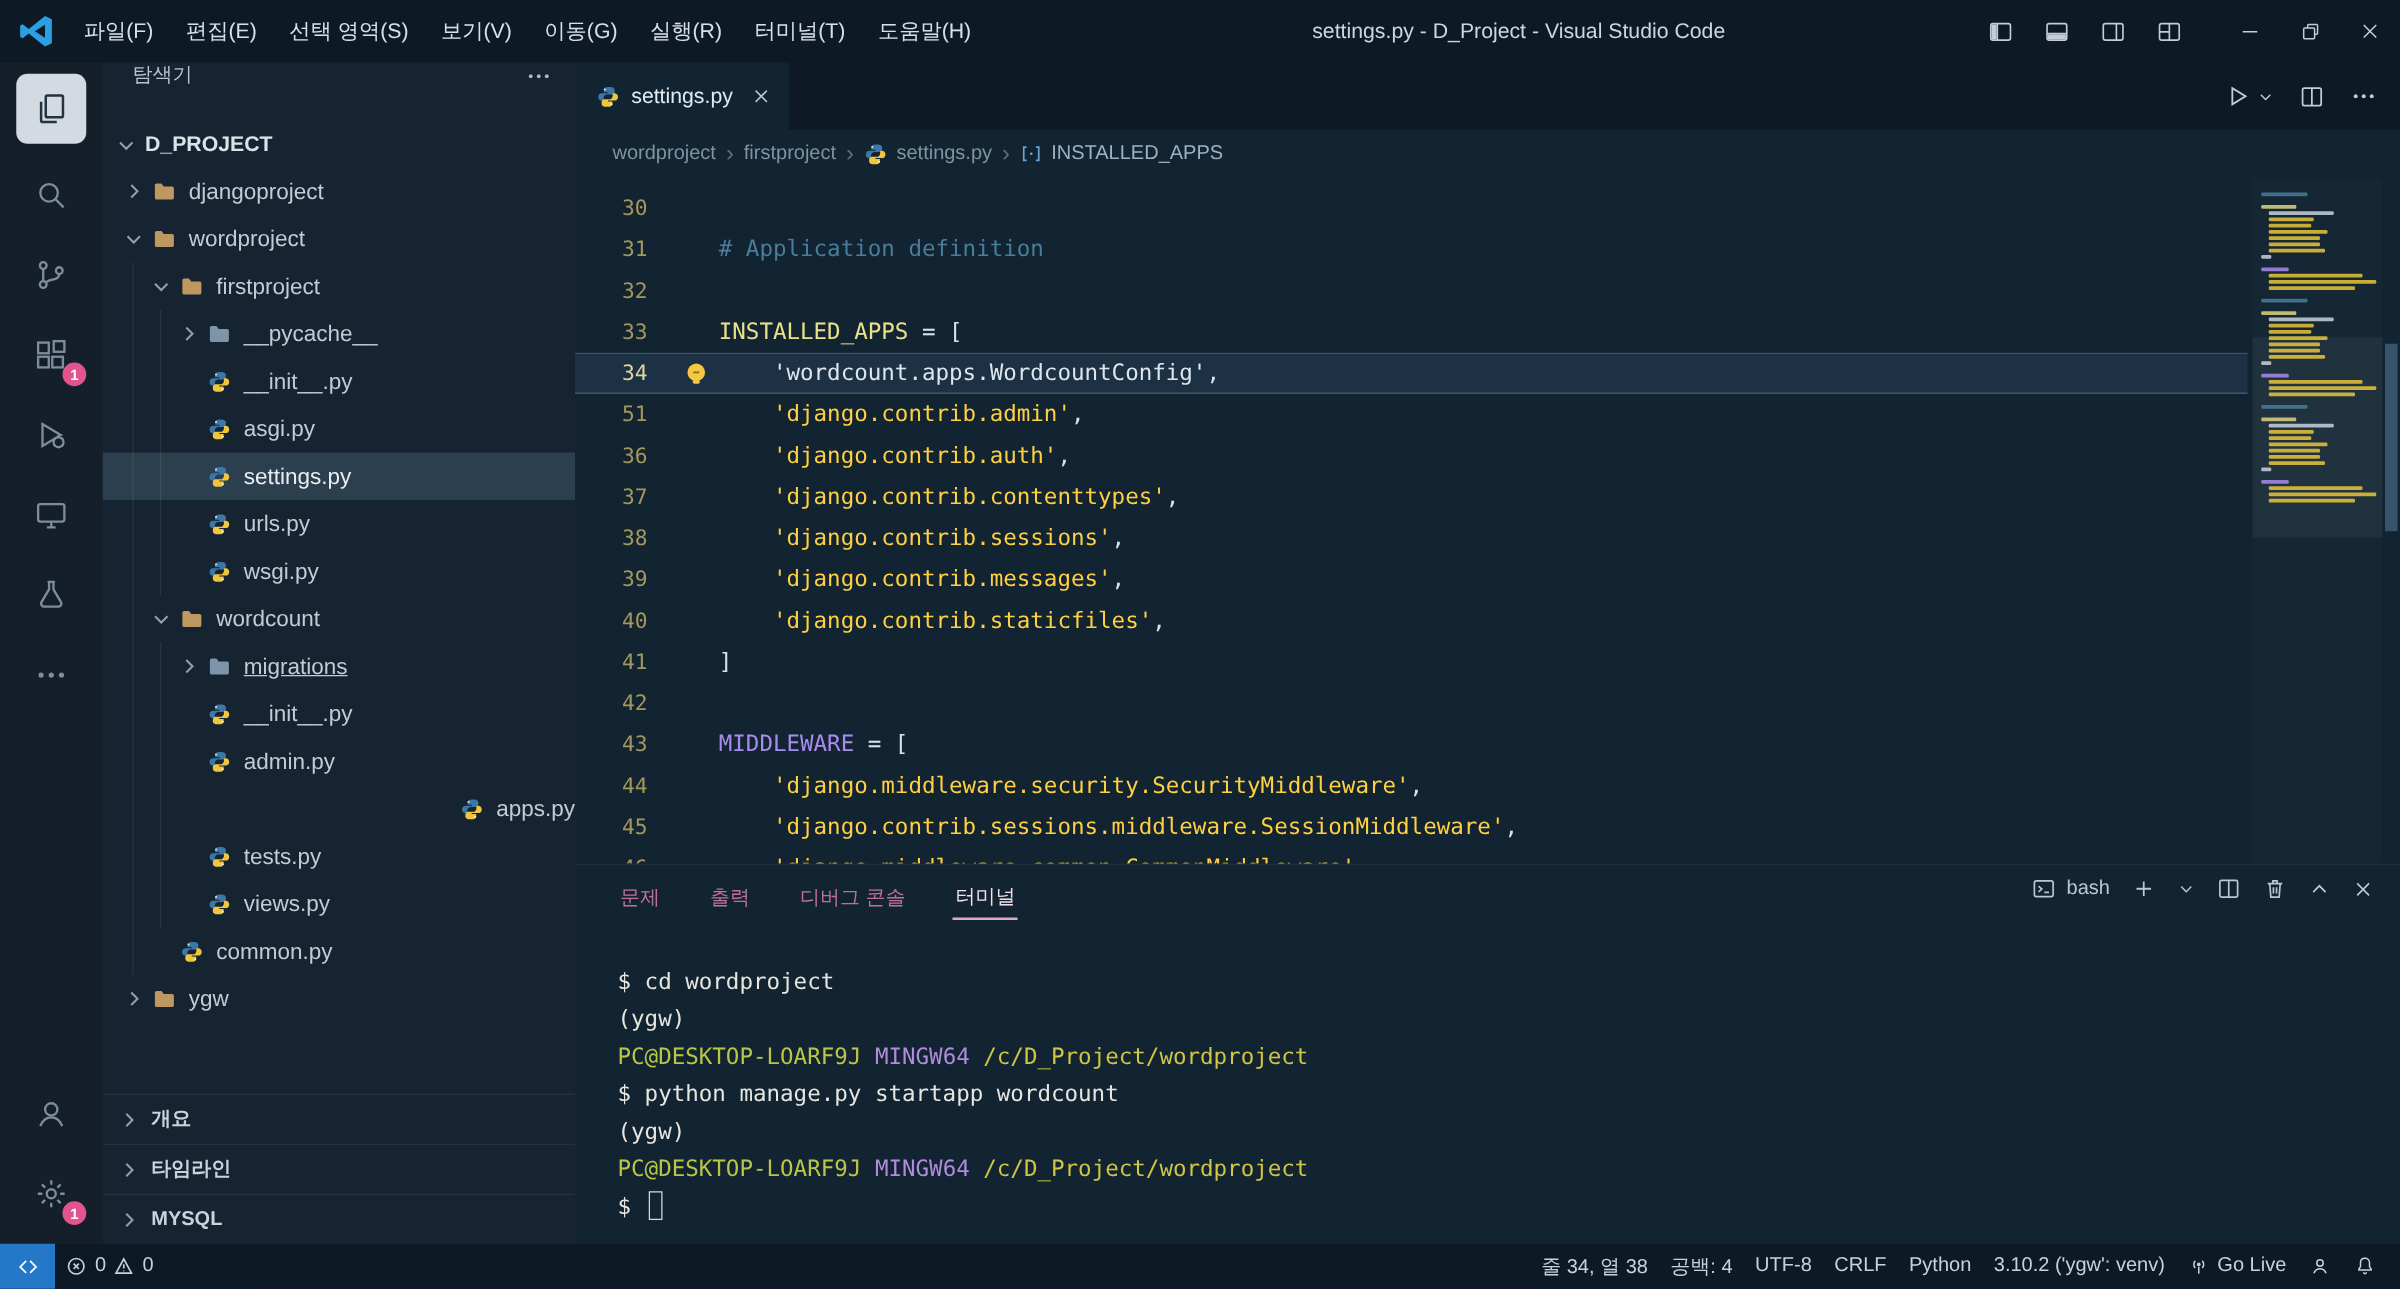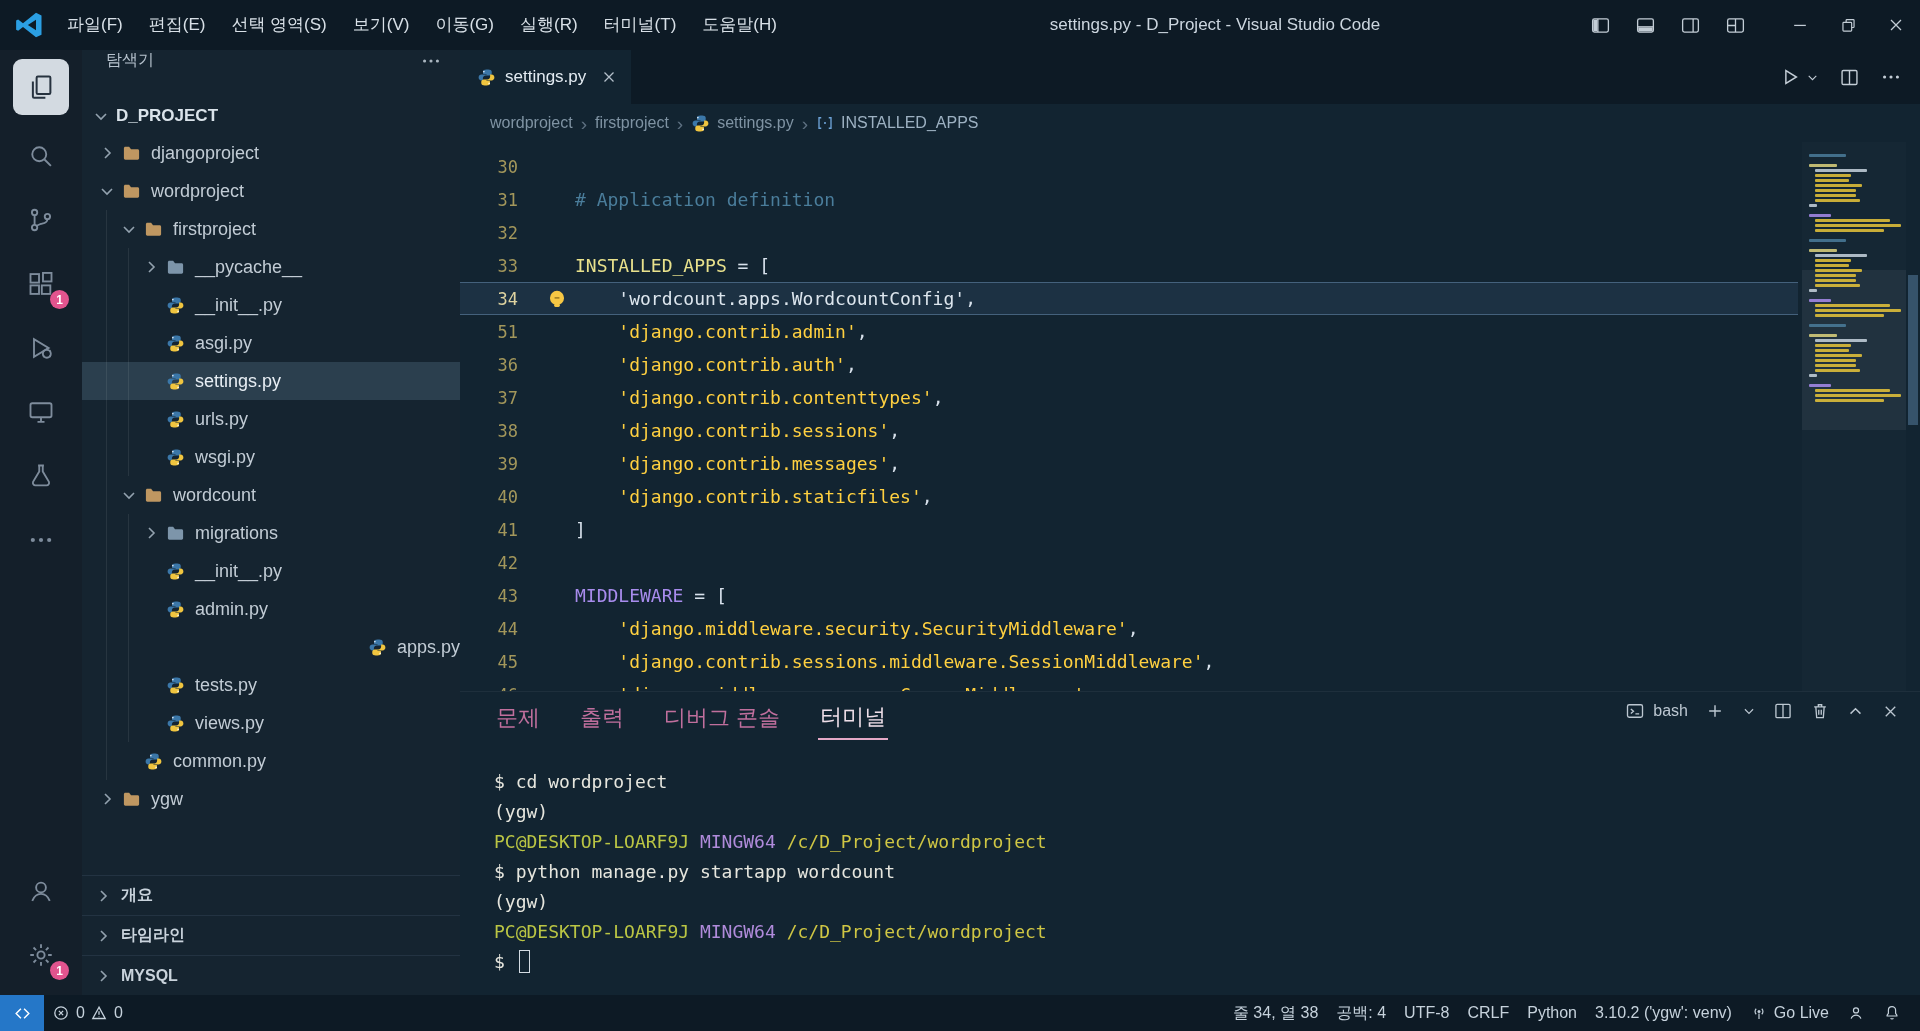--- a/index.html
+++ b/index.html
@@ -74,26 +74,26 @@
   .mm-slider{position:absolute;left:0;right:0;top:128px;height:160px;background:rgba(255,255,255,.055)}
   .mm-content{position:absolute;inset:0;padding:7px 0 0 7px}
   .mmrow{height:3px;margin-bottom:2px}
   .mmrow i{display:block;height:3px;border-radius:1px;opacity:.85}
   .scrollbar{position:absolute;top:0;right:0;width:14px;bottom:0}
   .sb-thumb{position:absolute;left:2px;width:10px;top:133px;height:150px;background:rgba(100,143,180,.45)}
 
   
   .panel{height:303px;flex:none;border-top:1px solid #1e2f3c;position:relative;display:flex;flex-direction:column;background:#122431}
   .panel-tabs{height:50px;flex:none;display:flex;align-items:center;padding-left:34px;gap:36px}
-  .ptab{font-size:22px;color:#c06f9d;padding:8px 2px 6px;cursor:pointer;white-space:nowrap}
+  .ptab{font-size:16px;color:#c06f9d;padding:8px 2px 6px;cursor:pointer;white-space:nowrap}
   .ptab.active{color:#efdfe9;border-bottom:2px solid #e3a8c6}
   .panel-actions{position:absolute;right:20px;top:9px;display:flex;align-items:center;gap:17px;color:#bcc7d1;font-size:16px}
   .shell-picker{display:flex;align-items:center;gap:8px;cursor:pointer}
   .terminal{flex:1;padding:24px 0 0 34px;font-family:"DejaVu Sans Mono","Liberation Mono",monospace;font-size:18px;overflow:hidden}
-  .tline{height:30px;display:flex;align-items:center;white-space:pre}
+  .tline{height:30px;display:flex;align-items:flex-end;white-space:pre}
   .t-plain{color:#e6e6de}
   .t-host{color:#bac544}
   .t-mingw{color:#b08bdb}
   .t-path{color:#cfc644}
   .term-cursor{display:inline-block;width:11px;height:23px;border:1.5px solid #d3dbe2;margin-left:3px;box-sizing:border-box}
 
   
   .statusbar{position:absolute;left:0;right:0;bottom:0;height:36px;background:#0d1a25;display:flex;align-items:center;font-size:16px;color:#c6d2dc;z-index:9}
   .remote-btn{width:44px;height:36px;background:#2577c8;color:#fff;display:flex;align-items:center;justify-content:center;cursor:pointer;flex:none}
   .sb-item{display:flex;align-items:center;gap:6px;padding:0 9px;height:100%;cursor:pointer;white-space:nowrap}
@@ -393,21 +393,21 @@
             <path d="M3 6l5 5 5-5"></path>
           </svg>
         </span>
         <span class="ficon">
           <svg viewBox="0 0 20 20" width="19" height="19">
             <path d="M2 4.5C2 3.7 2.7 3 3.5 3h4l2 2.5h7c.8 0 1.5.7 1.5 1.5v8c0 .8-.7 1.5-1.5 1.5h-13C2.7 16.5 2 15.8 2 15V4.5Z" fill="#bf9761"></path>
           </svg>
         </span>
         <span>wordcount</span>
       </div>
-      <div class="trow" style="padding-left: 58px;">
+      <div class="trow" style="padding-left: 58px; text-decoration: underline;">
         <i class="guide" style="left: 24px;"></i>
         <i class="guide" style="left: 46px;"></i>
         <span class="chev">
           <svg viewBox="0 0 16 16" width="16" height="16" fill="none" stroke="currentColor" stroke-width="1.6">
             <path d="M6 3l5 5-5 5"></path>
           </svg>
         </span>
         <span class="ficon">
           <svg viewBox="0 0 20 20" width="19" height="19">
             <path d="M2 4.5C2 3.7 2.7 3 3.5 3h4l2 2.5h7c.8 0 1.5.7 1.5 1.5v8c0 .8-.7 1.5-1.5 1.5h-13C2.7 16.5 2 15.8 2 15V4.5Z" fill="#7d95aa"></path>

